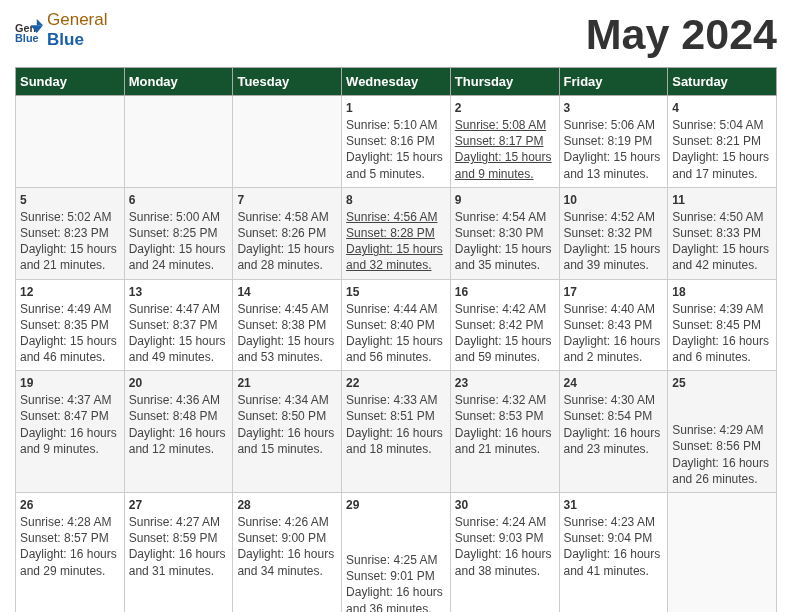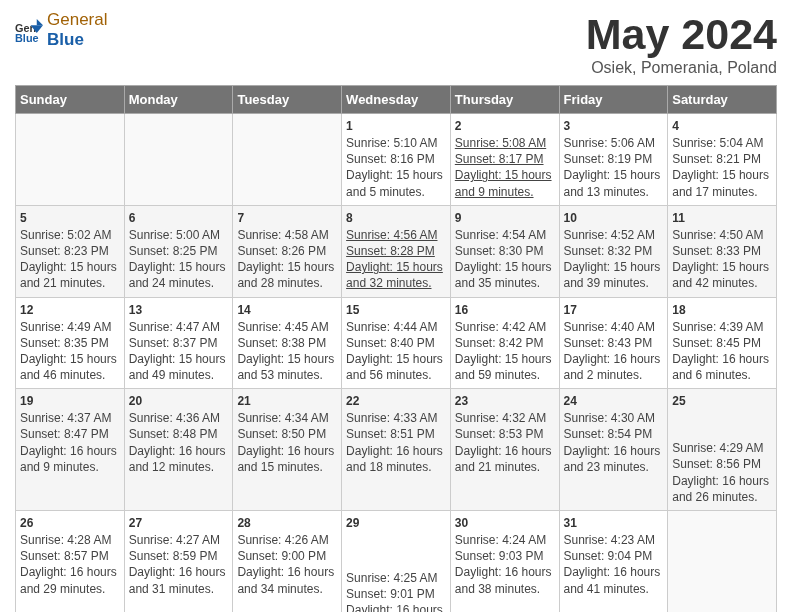--- a/index.html
+++ b/index.html
@@ -36,21 +36,21 @@
     .subtitle {
       font-size: 16px;
       color: #555;
     }
     table {
       width: 100%;
       border-collapse: collapse;
       table-layout: fixed;
     }
     th {
-      background-color: #737373;
+      background-color: #14532d;
       color: #fff;
       font-size: 13px;
       font-weight: bold;
       padding: 6px 4px;
       text-align: left;
       border: 1px solid #aaa;
     }
     td {
       vertical-align: top;
       padding: 5px 4px;
@@ -91,21 +91,20 @@
     </svg>
     <div>
       <div style="display:flex;flex-direction:column;line-height:1.2">
         <span style="font-size:17px;font-weight:normal;color:#a16207">General</span>
         <span style="font-size:17px;font-weight:bold;color:#1a5fa8">Blue</span>
       </div>
     </div>
   </div>
   <div class="title-block">
     <div class="main-title">May 2024</div>
-    <div class="subtitle">Osiek, Pomerania, Poland</div>
   </div>
 </div>
 
 <table>
   <thead>
     <tr>
     <th>Sunday</th>
         <th>Monday</th>
         <th>Tuesday</th>
         <th>Wednesday</th>

